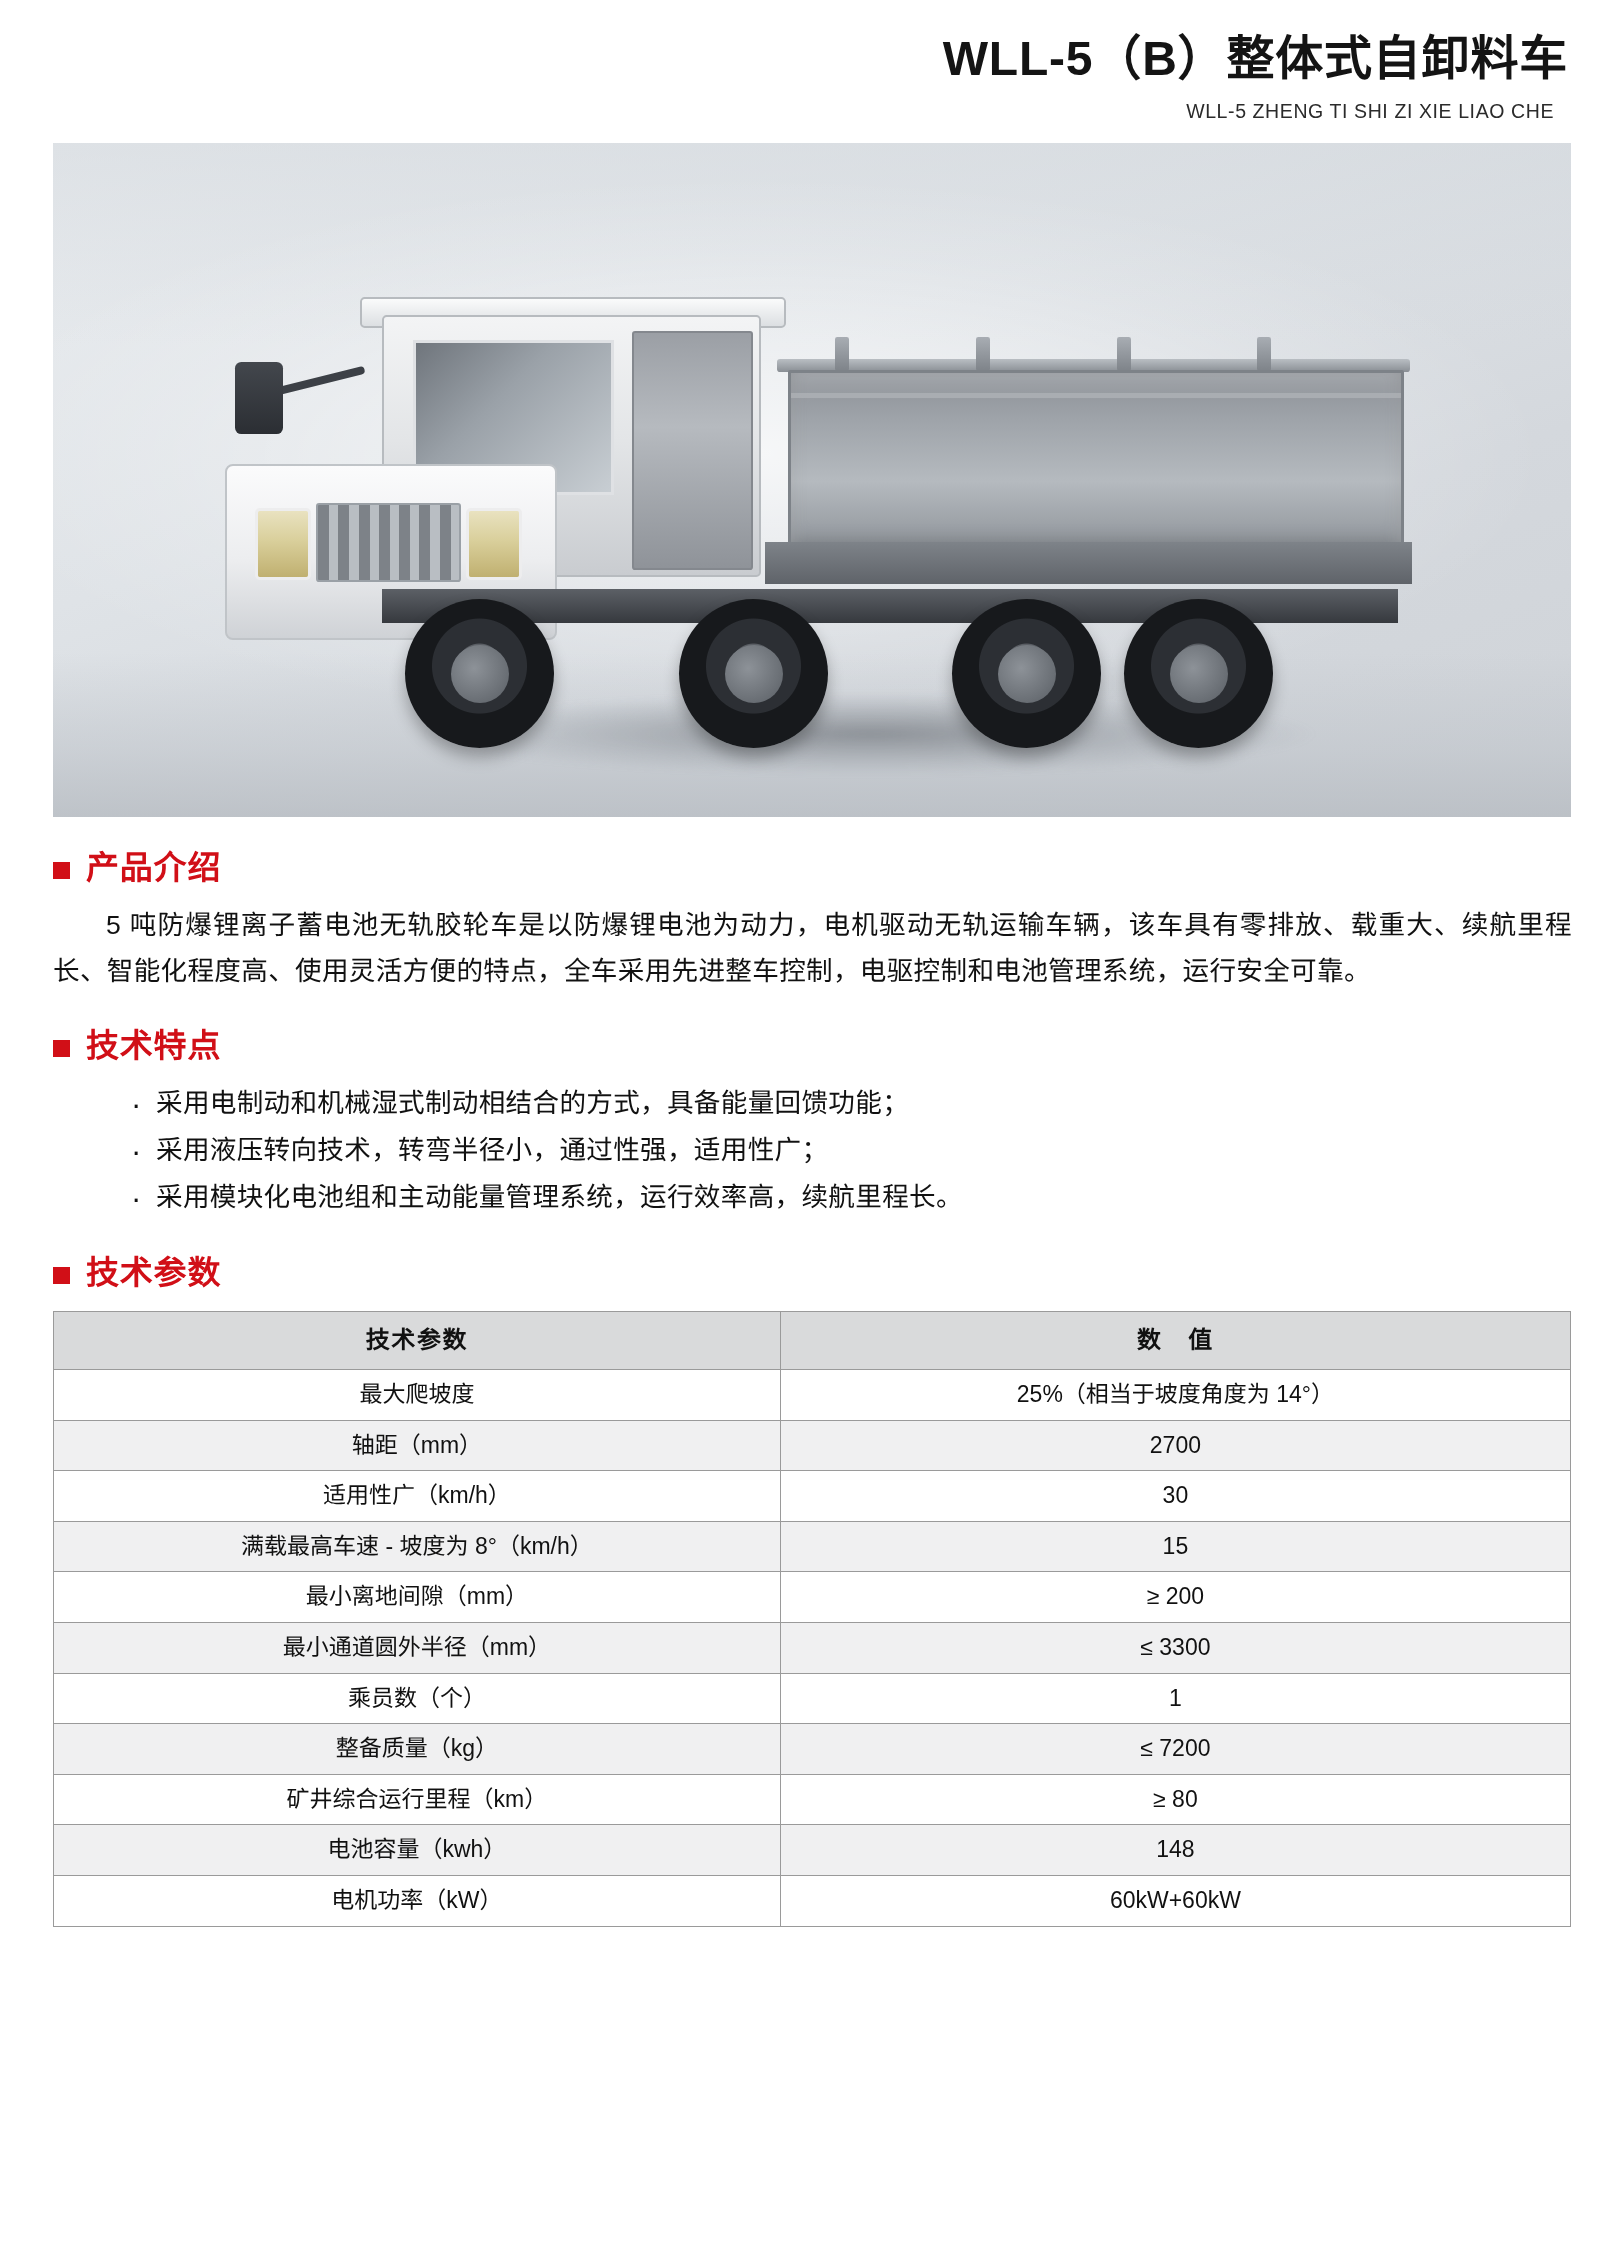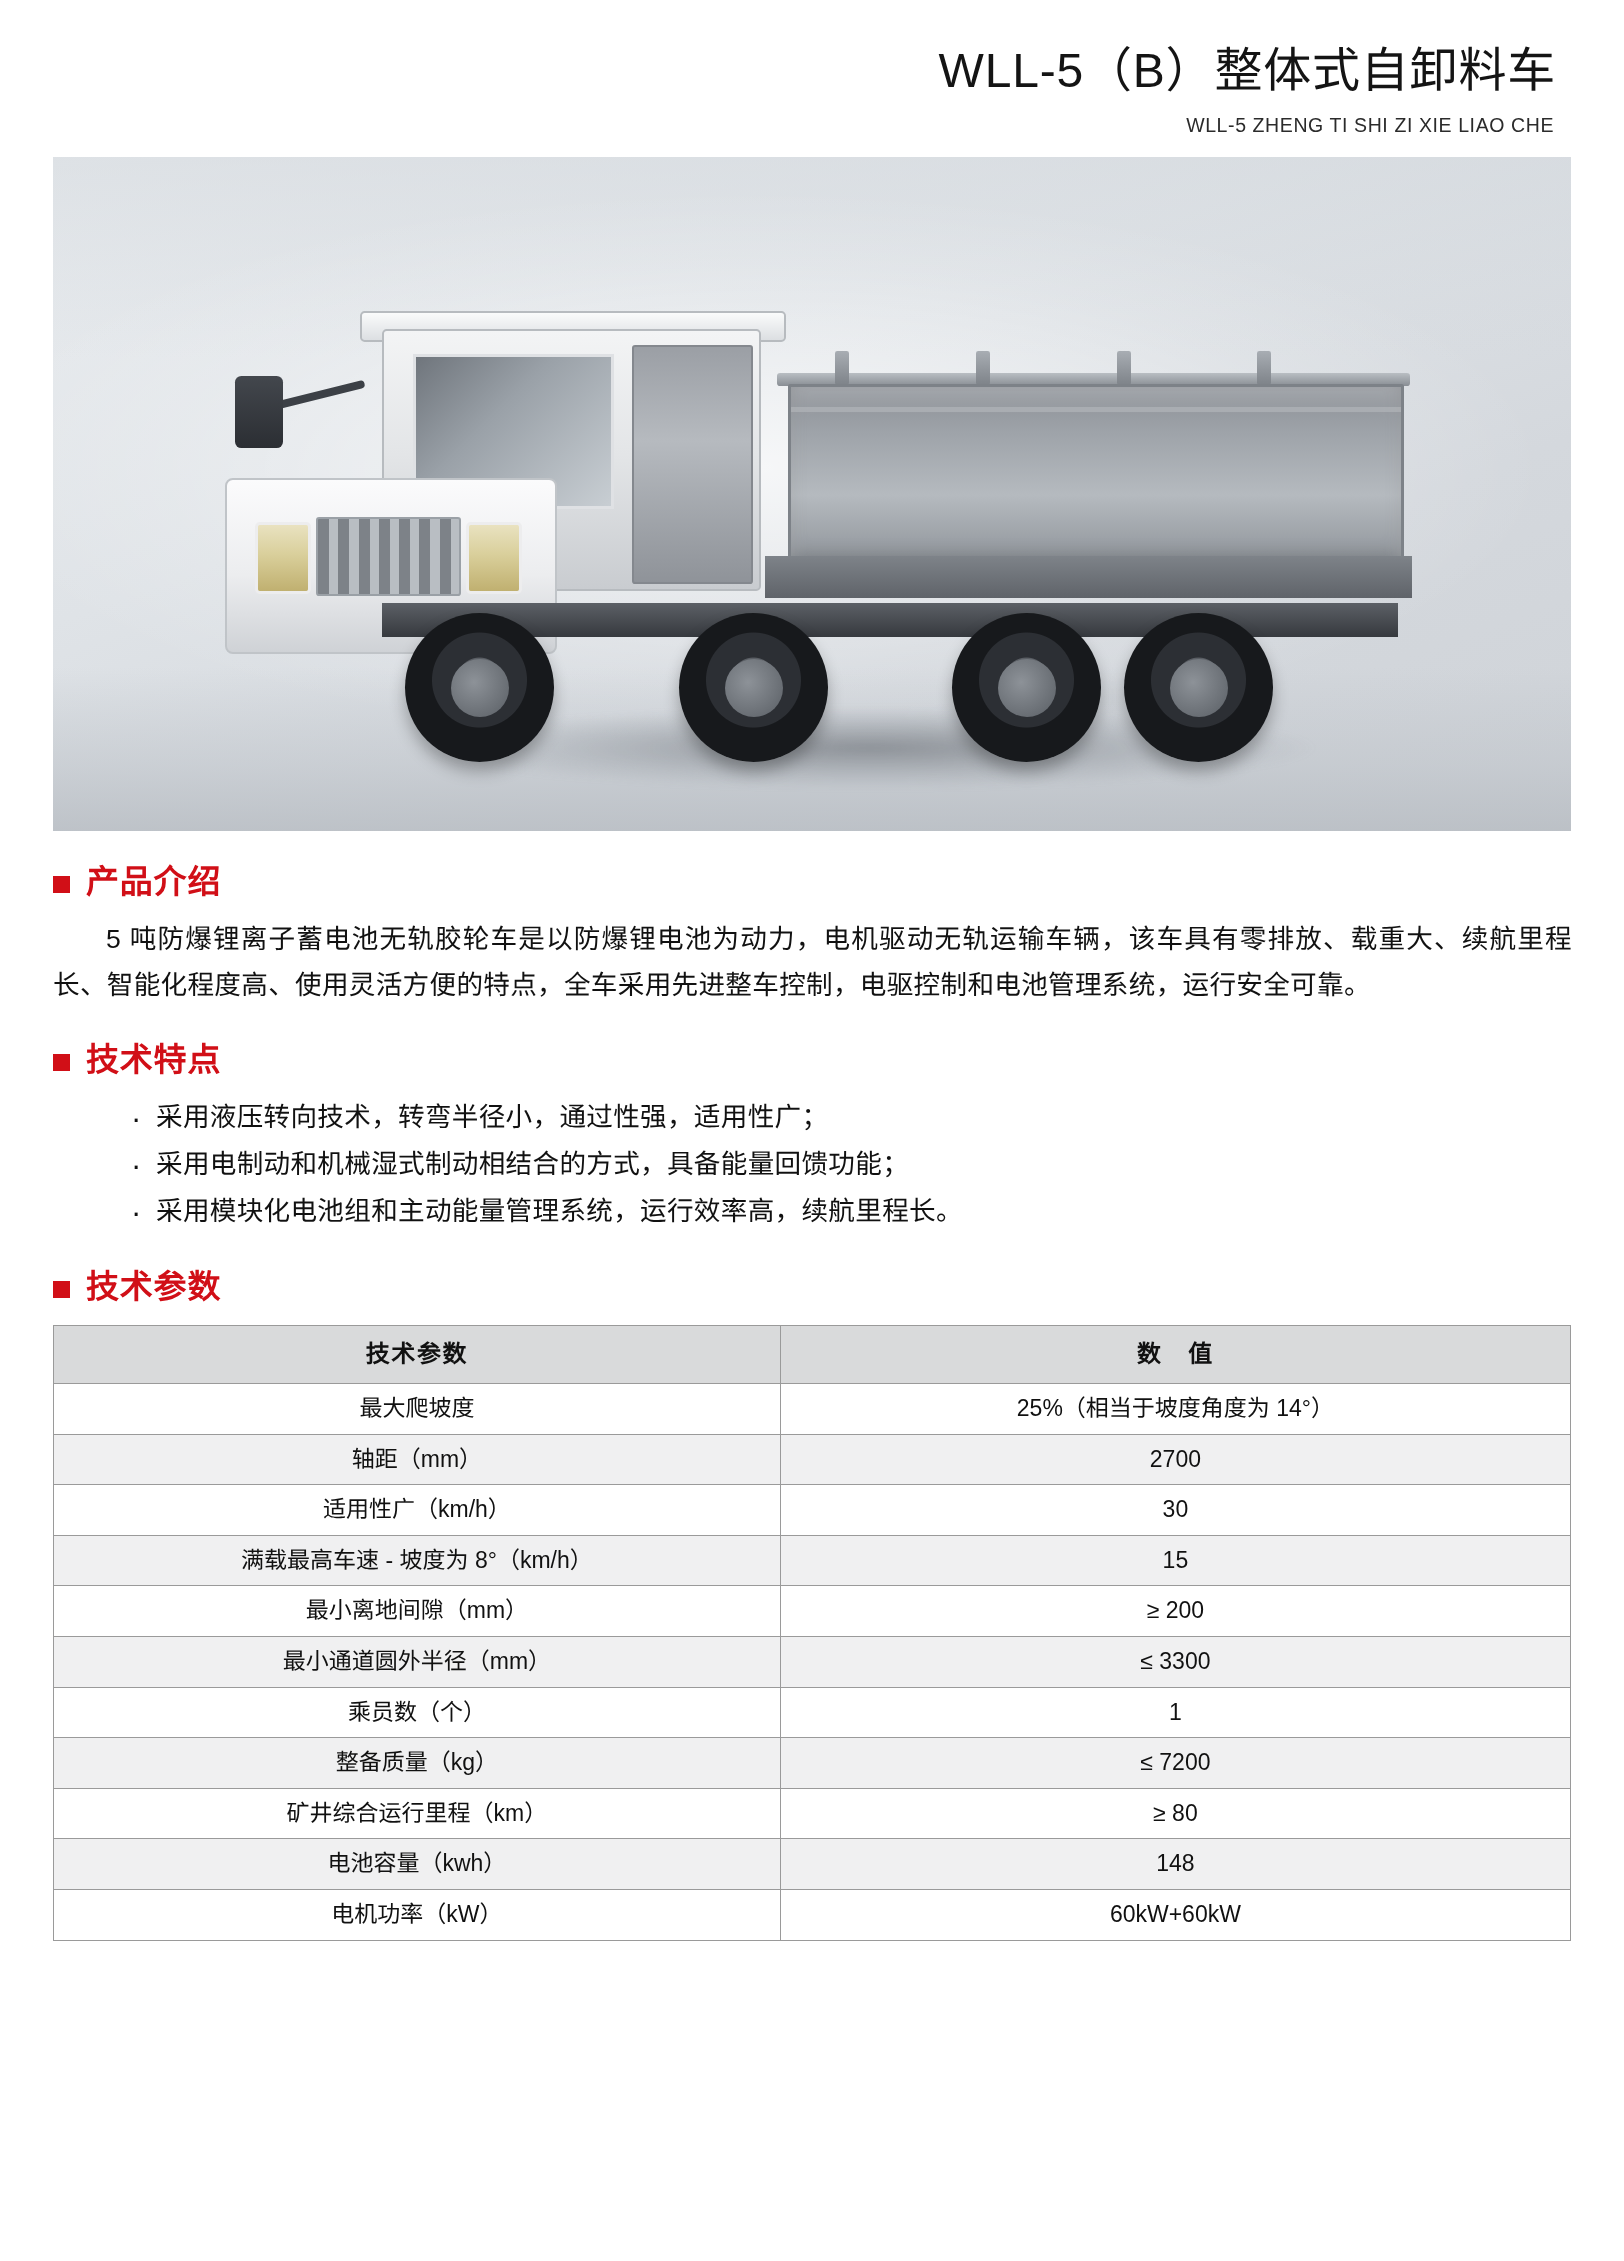--- a/index.html
+++ b/index.html
@@ -23,25 +23,25 @@
     position: relative;
   }
 
   
   .header {
     padding-top: 26.6px;
     text-align: right;
   }
   .title-cn {
     font-size: 48px;
-    font-weight: 400;
+    font-weight: 700;
     letter-spacing: 0.8px;
     color: #141414;
     line-height: 1.15;
-    margin: 16px;
+    margin: 4px;
   }
   .title-en {
     font-size: 19.5px;
     letter-spacing: 0.6px;
     color: #2b2b2b;
     margin-top: 14px;
     margin-right: 18px;
   }
 
   
@@ -309,22 +309,22 @@
     <span class="section-square"></span>
     <span class="section-title">产品介绍</span>
   </div>
   <p class="intro">5 吨防爆锂离子蓄电池无轨胶轮车是以防爆锂电池为动力，电机驱动无轨运输车辆，该车具有零排放、载重大、续航里程长、智能化程度高、使用灵活方便的特点，全车采用先进整车控制，电驱控制和电池管理系统，运行安全可靠。</p>
 
   <div class="section-head">
     <span class="section-square"></span>
     <span class="section-title">技术特点</span>
   </div>
   <div class="features">
+    <div class="feature-item">采用电制动和机械湿式制动相结合的方式，具备能量回馈功能；</div>
     <div class="feature-item">采用液压转向技术，转弯半径小，通过性强，适用性广；</div>
-    <div class="feature-item">采用电制动和机械湿式制动相结合的方式，具备能量回馈功能；</div>
     <div class="feature-item">采用模块化电池组和主动能量管理系统，运行效率高，续航里程长。</div>
   </div>
 
   <div class="section-head">
     <span class="section-square"></span>
     <span class="section-title">技术参数</span>
   </div>
 
   <table class="spec-table">
     <thead>

